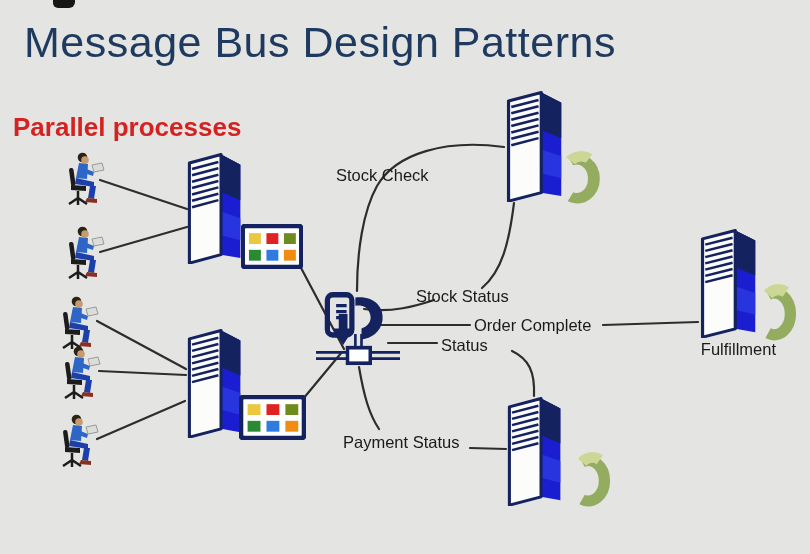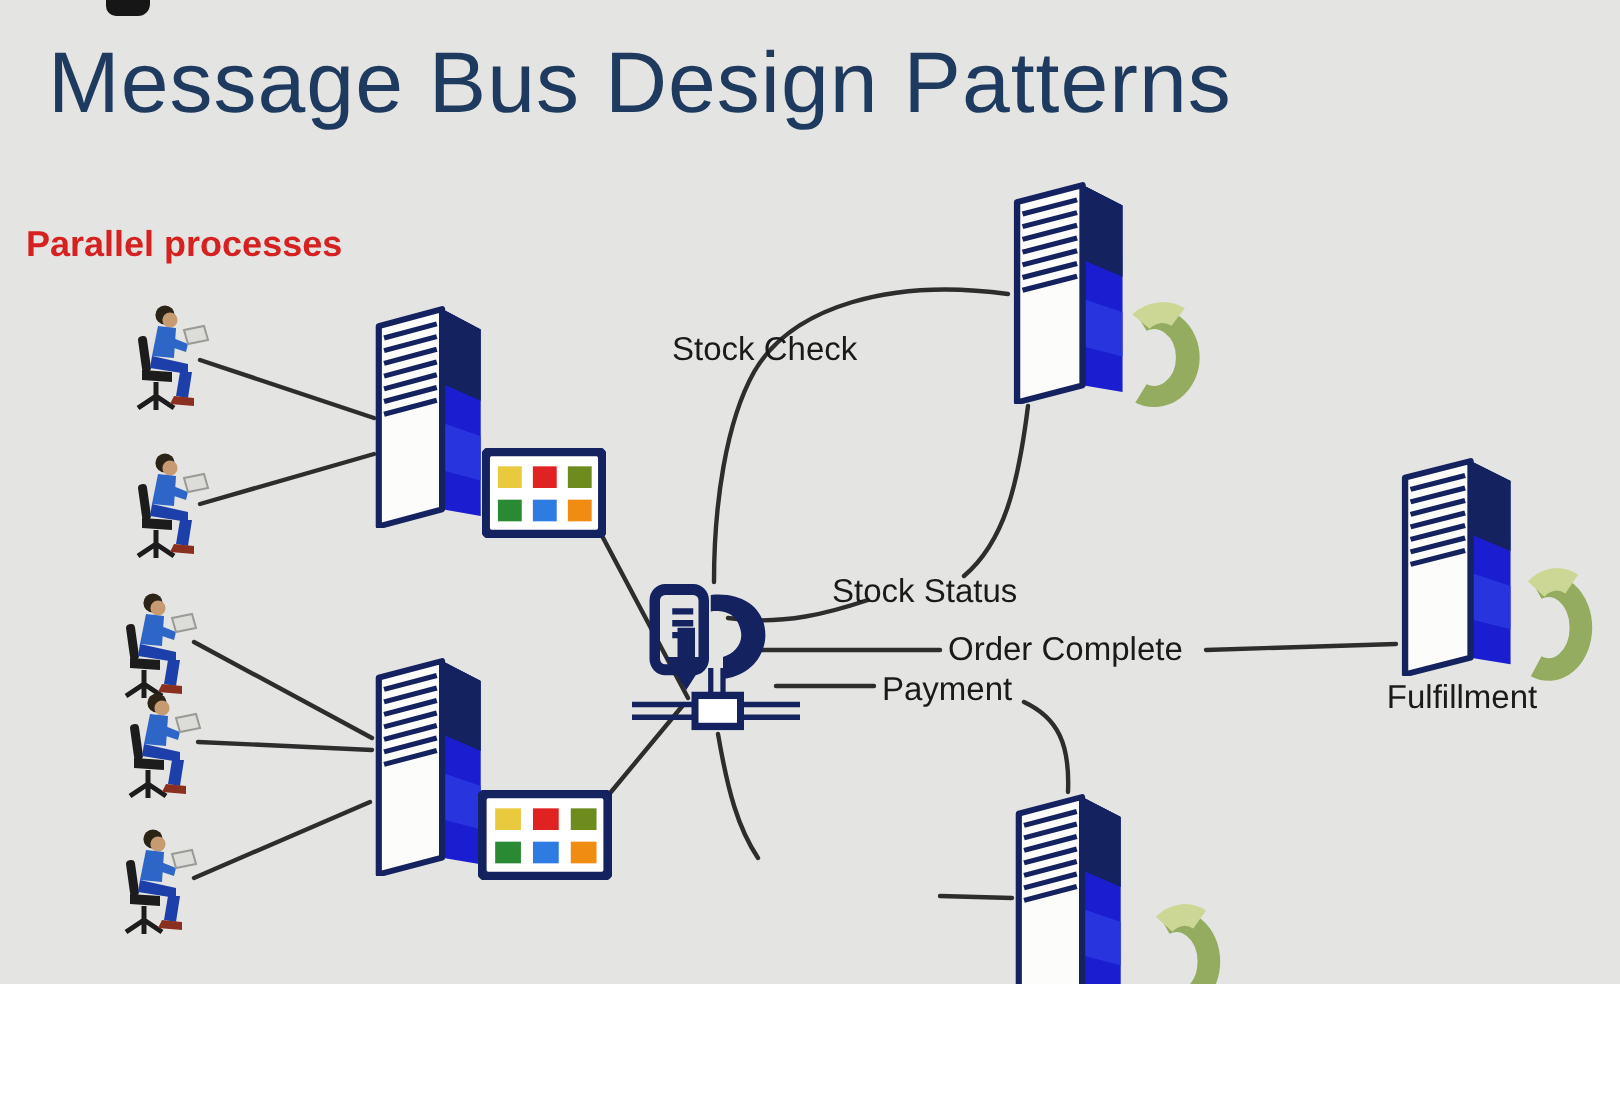--- a/index.html
+++ b/index.html
@@ -1,32 +1,32 @@
 <!DOCTYPE html>
 <html style="--background: #e4e4e2; --title: #1e3a5e; --subtitle: #d52221; --label: #1a1a1a; --line: #2d2d2d; --server-dark: #14225f; --server-blue: #1a1ed0; --server-blue2: #2b3ae2; --db-green: #93ac60; --db-green-light: #cdd795; --tile-yellow: #e9c93e; --tile-red: #e02322; --tile-olive: #6e8c1e; --tile-green: #2a8a33; --tile-blue: #2e7ce2; --tile-orange: #f18c12;"><head>
 <meta charset="utf-8">
 <style>
   html,body{margin:0;padding:0;}
   .stage{
     position:relative;
-    width:810px;height:492px;
+    width:810px;height:554px;
     background:var(--background,#e4e4e2);
     overflow:hidden;
     font-family:"Liberation Sans",sans-serif;
   }
   .abs{position:absolute;}
   .title{
     left:24px;top:18px;
     font-size:43px;font-weight:400;letter-spacing:.5px;
     color:var(--title,#1e3a5e);
     z-index:6;white-space:nowrap;
   }
   .subtitle{
     left:13px;top:112px;
-    font-size:18px;font-weight:700;
+    font-size:26px;font-weight:700;
     color:var(--subtitle,#d52221);
     z-index:6;white-space:nowrap;text-align:center;
   }
   .lbl{
     position:absolute;
     font-size:16.5px;font-weight:400;
     color:var(--label,#1a1a1a);
     z-index:6;white-space:nowrap;
   }
   .lines{left:0;top:0;z-index:1;}
@@ -163,16 +163,17 @@
       <use href="#sym-panel"></use>
     </svg>
 
   <svg class="abs z4" style="left:316px;top:292px" width="84" height="84">
       <use href="#sym-bus"></use>
     </svg>
 
   <div class="lbl" style="left:336px;top:166px">Stock Check</div>
   <div class="lbl" style="left:416px;top:287px">Stock Status</div>
   <div class="lbl" style="left:474px;top:316px">Order Complete</div>
-  <div class="lbl" style="left:441px;top:336px">Payment</div>
-  <div class="lbl" style="left:686px;top:340px;width:90px;text-align:center">Fulfillment</div>
+  <div class="lbl" style="left:441px;top:336px">Status</div>
+  <div class="lbl" style="left:343px;top:433px">Payment Status</div>
+  <div class="lbl" style="left:686px;top:340px;width:90px;text-align:right">Fulfillment</div>
 
 </div>
 
 </body></html>

